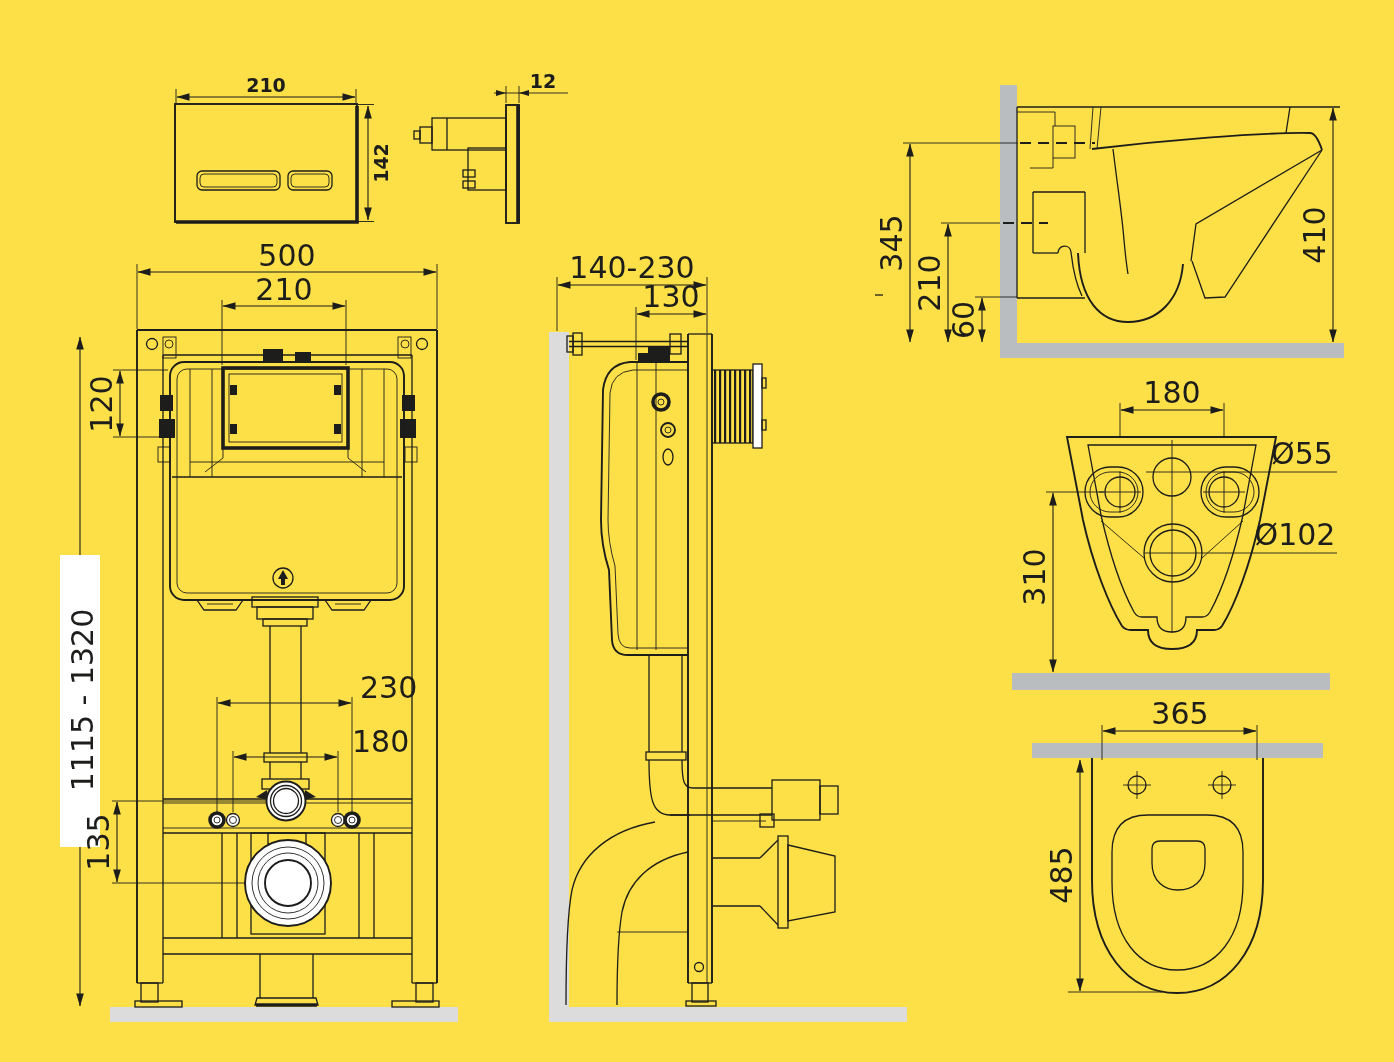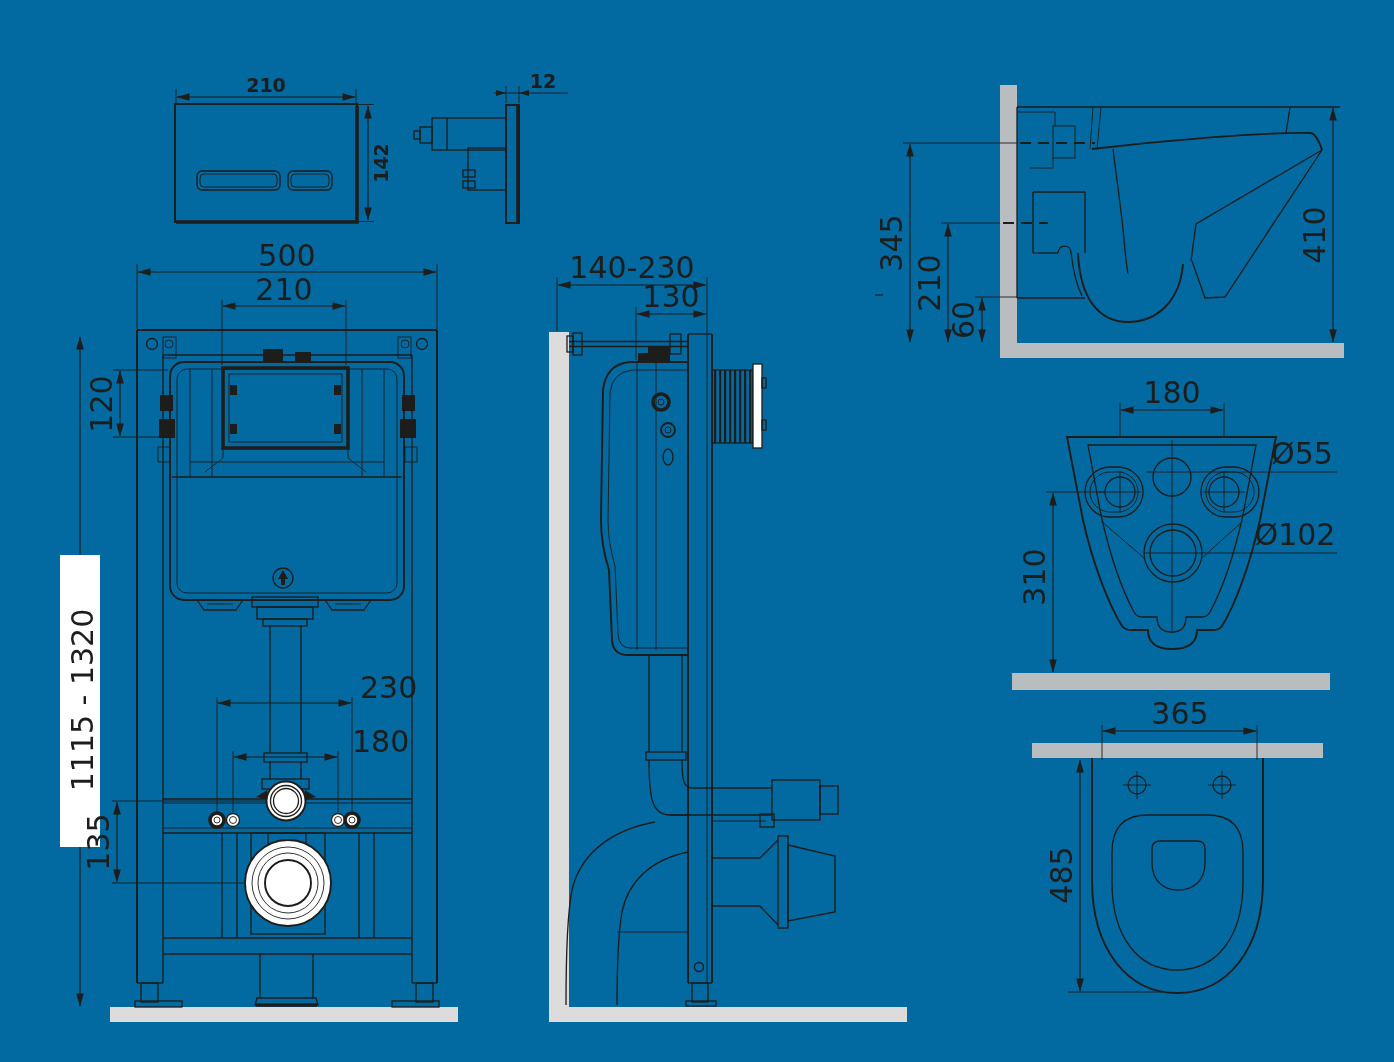--- a/index.html
+++ b/index.html
@@ -1,16 +1,16 @@
 <!DOCTYPE html>
 <html><head>
 <meta charset="utf-8">
 <style>
   html,body{margin:0;padding:0;background:#ffffff;}
-  .page{position:relative;width:1394px;height:1062px;background:#0369a1;overflow:hidden;}
+  .page{position:relative;width:1394px;height:1062px;background:#fde047;overflow:hidden;}
   svg{display:block;}
   .ln{stroke:#1d1d1b;fill:none;stroke-width:1.3;}
   .ln2{stroke:#1d1d1b;fill:none;stroke-width:1.9;}
   .thk{stroke:#1d1d1b;fill:none;stroke-width:3.6;}
   .thin{stroke:#1d1d1b;fill:none;stroke-width:0.9;}
   .wfill{fill:#ffffff;}
   .blk{fill:#1d1d1b;stroke:none;}
   .gray1{fill:#dcdcdc;stroke:none;}
   .gray2{fill:#b9bdc0;stroke:none;}
   .dim{stroke:#1d1d1b;stroke-width:1.1;fill:none;marker-start:url(#arw);marker-end:url(#arw);}

